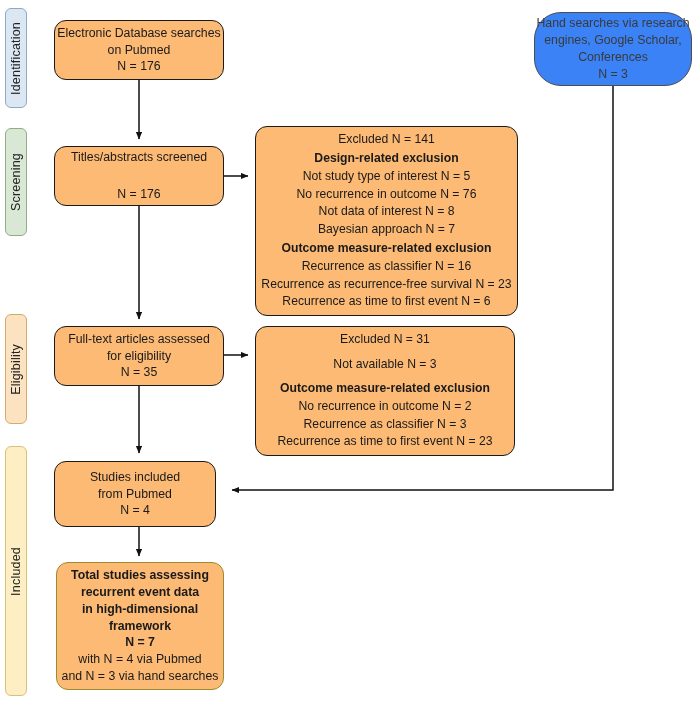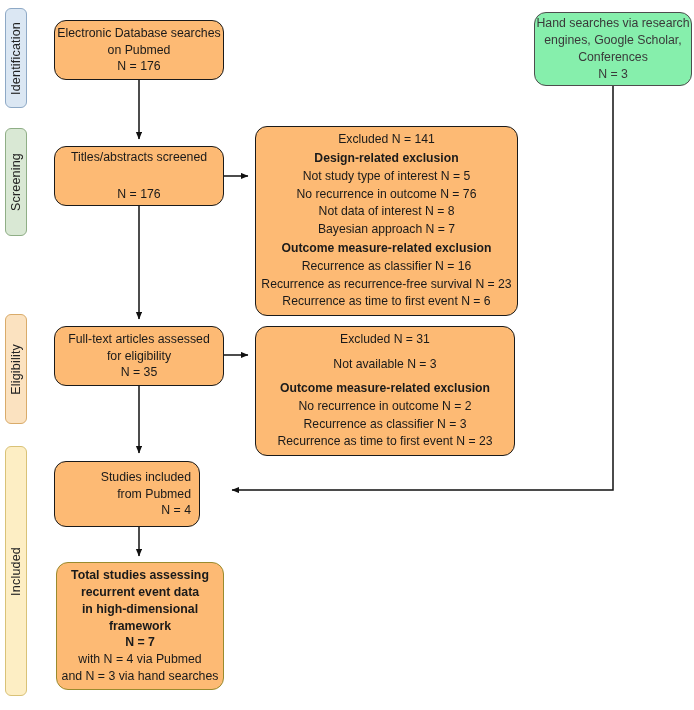--- a/index.html
+++ b/index.html
@@ -55,23 +55,24 @@
     flex-direction: column;
     align-items: center;
     justify-content: center;
     text-align: center;
     color: #1a1a1a;
     font-size: 12.3px;
     line-height: 1.38;
     padding: 4px 8px;
   }
   .box.gray {
-    background: #86efac;
+    background: #3b82f6;
     border-color: #4d4d4d;
     color: #3a3a3a;
+    border-radius: 27px;
   }
   .box.final {
     border-color: #9a8b2e;
     border-width: 1.6px;
   }
   .box .line { display: block; white-space: nowrap; }
   .box .bold { font-weight: bold; }
   .box .spacer { height: 11px; }
   .excl {
     justify-content: flex-start;
@@ -167,21 +168,21 @@
     <span class="line">Excluded N = 31</span>
     <span class="spacer"></span>
     <span class="line">Not available N = 3</span>
     <span class="spacer"></span>
     <span class="line head">Outcome measure-related exclusion</span>
     <span class="line">No recurrence in outcome N = 2</span>
     <span class="line">Recurrence as classifier N = 3</span>
     <span class="line">Recurrence as time to first event N = 23</span>
   </div>
 
-  <div class="box" style="left:54px; top:461px; width:146px; height:66px;align-items:flex-end;">
+  <div class="box" style="left:54px; top:461px; width:162px; height:66px;">
     <span class="line">Studies included</span>
     <span class="line">from Pubmed</span>
     <span class="line">N = 4</span>
   </div>
 
   <div class="box final" style="left:56px; top:562px; width:168px; height:128px;">
     <span class="line bold">Total studies assessing</span>
     <span class="line bold">recurrent event data</span>
     <span class="line bold">in high-dimensional</span>
     <span class="line bold">framework</span>

